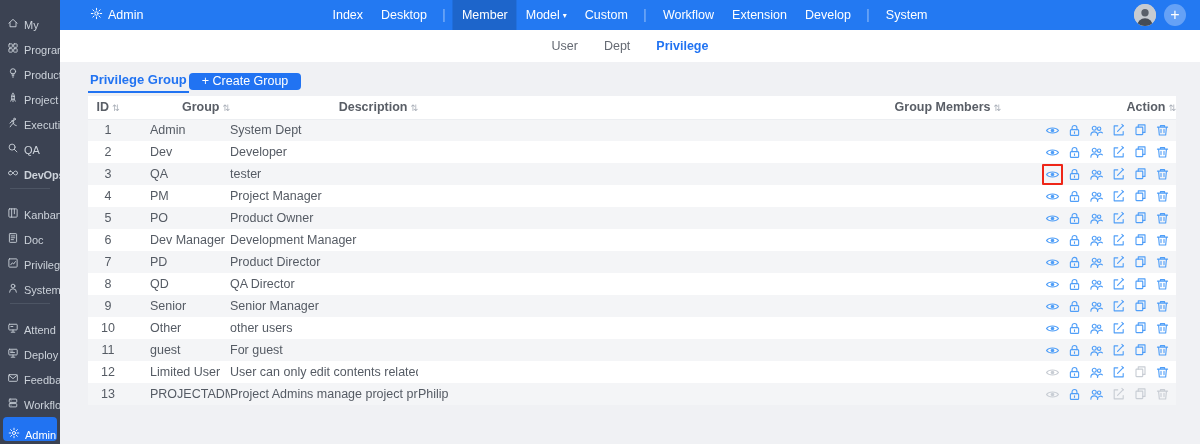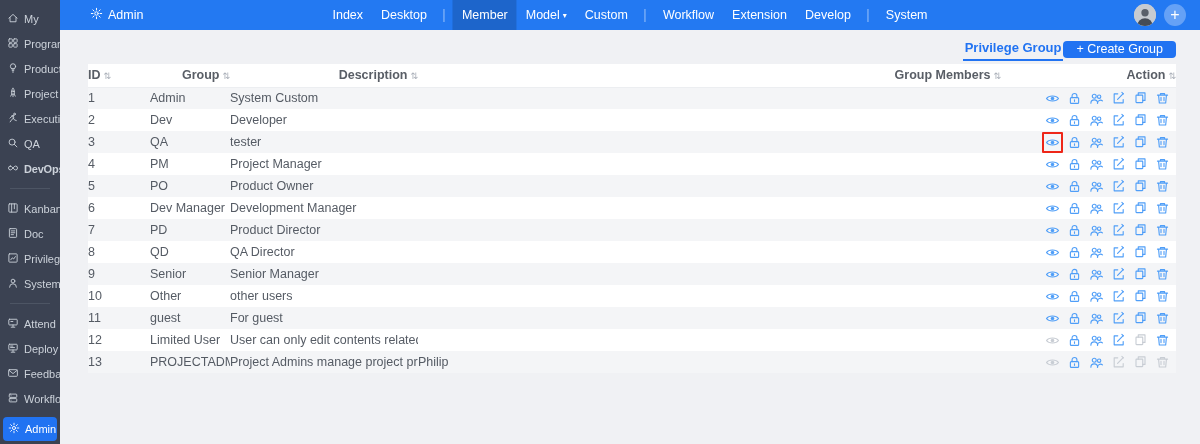--- a/index.html
+++ b/index.html
@@ -9,21 +9,21 @@
   *{box-sizing:border-box}
   html,body{margin:0;padding:0}
   body{width:1200px;height:444px;overflow:hidden;background:#f0f1f4;
        font-family:"Liberation Sans","DejaVu Sans",sans-serif;
        -webkit-font-smoothing:antialiased}
   .app{display:flex;width:1200px;height:444px}
 
   
   .sidebar{flex:0 0 60px;width:60px;background:var(--sidebar-bg);
            display:flex;flex-direction:column;padding-top:6px;overflow:hidden}
-  .sb-item{height:25px;display:flex;align-items:center;gap:5px;
+  .sb-item{height:25px;display:flex;align-items:flex-end;gap:5px;
            padding:0 2px 0 7px;color:#ccd2da;font-size:11px;cursor:pointer;white-space:nowrap}
   .sb-item svg{width:12px;height:12px;flex:0 0 12px}
   .sb-item.active{background:var(--accent);color:#fff;border-radius:4px;
                   margin:6px 3px 0;padding-left:5px;height:24px}
   .sb-label.brand{font-weight:bold;letter-spacing:-.2px}
   .sb-divider{height:1px;background:#4d5564;margin:7px 10px}
 
   
   .main{flex:1;display:flex;flex-direction:column;min-width:0}
 
@@ -45,35 +45,35 @@
             font-size:16px;line-height:1;cursor:pointer}
   .plus-btn::before{content:"+"}
 
   .subtabs{flex:0 0 32px;height:32px;background:#fff;display:flex;align-items:center;
            justify-content:center;gap:26px;font-size:12.5px;color:#646972}
   .subtab{cursor:pointer}
   .subtab.active{color:var(--accent);font-weight:bold}
 
   
   .content{flex:1;padding:0 24px 0 28px}
-  .toolbar{height:34px;display:flex;align-items:center;justify-content:flex-end;padding-top:4px}
+  .toolbar{height:34px;display:flex;align-items:center;justify-content:flex-start;padding-top:4px}
   .pg-tab{font-size:13px;font-weight:bold;color:var(--accent);cursor:pointer;
           border-bottom:2px solid var(--accent);padding:3px 2px 4px}
   .toolbar-right{display:flex;align-items:center;gap:14px}
   .manage-link{font-size:12.5px;color:#62676f;cursor:pointer}
   .create-btn{background:var(--accent);color:#fff;border:none;border-radius:4px;height:17px;
               padding:0 13px;font-size:12.5px;cursor:pointer;font-family:inherit}
 
   table{width:100%;border-collapse:collapse;table-layout:fixed;font-size:12.5px}
   th{height:23px;font-weight:bold;color:#595e66;text-align:right;background:#fff;
      border-bottom:1px solid #eceef1;padding:0}
   td{height:22px;color:#555b64;padding:0;overflow:hidden;white-space:nowrap}
   tbody tr:nth-child(odd){background:#f4f5f7}
   tbody tr:nth-child(even){background:#fff}
-  th.c-id,td.c-id{text-align:left;padding-right:22px}
+  th.c-id,td.c-id{text-align:center;padding-right:22px}
   th.c-action{text-align:right;}
   .sort{font-size:9px;color:#a8aeb7;margin-left:3px;font-weight:normal;
         font-family:"DejaVu Sans",sans-serif}
   .act-wrap{display:flex;justify-content:flex-end;align-items:center;gap:7px;padding-right:6px}
   .act{width:15px;height:15px;color:var(--action-icon);display:inline-flex;cursor:pointer}
   .act svg{width:15px;height:15px}
   .act.disabled{color:var(--action-icon-dis);cursor:default}
   .hl{display:inline-flex;border:2px solid var(--highlight);padding:1px;margin:-3px;border-radius:1px}
 </style>
 </head>
@@ -251,20 +251,25 @@
               <circle cx="12" cy="9.5" r="4" fill="#59606a"></circle>
               <path d="M3.5 24a8.5 8.5 0 0 1 17 0Z" fill="#454c57"></path>
             </svg>
           </span>
         <span class="plus-btn">
             <span></span>
           </span>
       </div>
     </header>
 
+    <div class="subtabs" id="subtabs">
+        <span class="subtab">User</span>
+        <span class="subtab">Dept</span>
+        <span class="subtab active">Privilege</span>
+      </div>
 
     <div class="content">
       <div class="toolbar">
         <div class="pg-tab">Privilege Group</div>
         <div class="toolbar-right">
           <button class="create-btn">+ Create Group</button>
         </div>
       </div>
       <table id="grid">
         <colgroup>
@@ -280,21 +285,21 @@
               <th class="c-group"><span>Group</span><span class="sort">⇅</span></th>
               <th class="c-description"><span>Description</span><span class="sort">⇅</span></th>
               <th class="c-members"><span>Group Members</span><span class="sort">⇅</span></th>
               <th class="c-action"><span>Action</span><span class="sort">⇅</span></th>
             </tr>
           </thead>
         <tbody id="grid-body">
             <tr>
               <td class="c-id">1</td>
               <td class="c-group">Admin</td>
-              <td class="c-description">System Custom</td>
+              <td class="c-description">System Dept</td>
               <td class="c-members"></td>
               <td class="c-action">
                 <div class="act-wrap">
                   <span class="act">
                     <svg viewBox="0 0 16 16" fill="none" stroke="currentColor" stroke-width="1.2" stroke-linecap="round" stroke-linejoin="round">
                       <path d="M1.6 8C4 4.4 12 4.4 14.4 8 12 11.6 4 11.6 1.6 8Z"></path>
                       <circle cx="8" cy="8" r="1.9" fill="currentColor" stroke="none"></circle>
                     </svg>
                   </span>
                   <span class="act">

